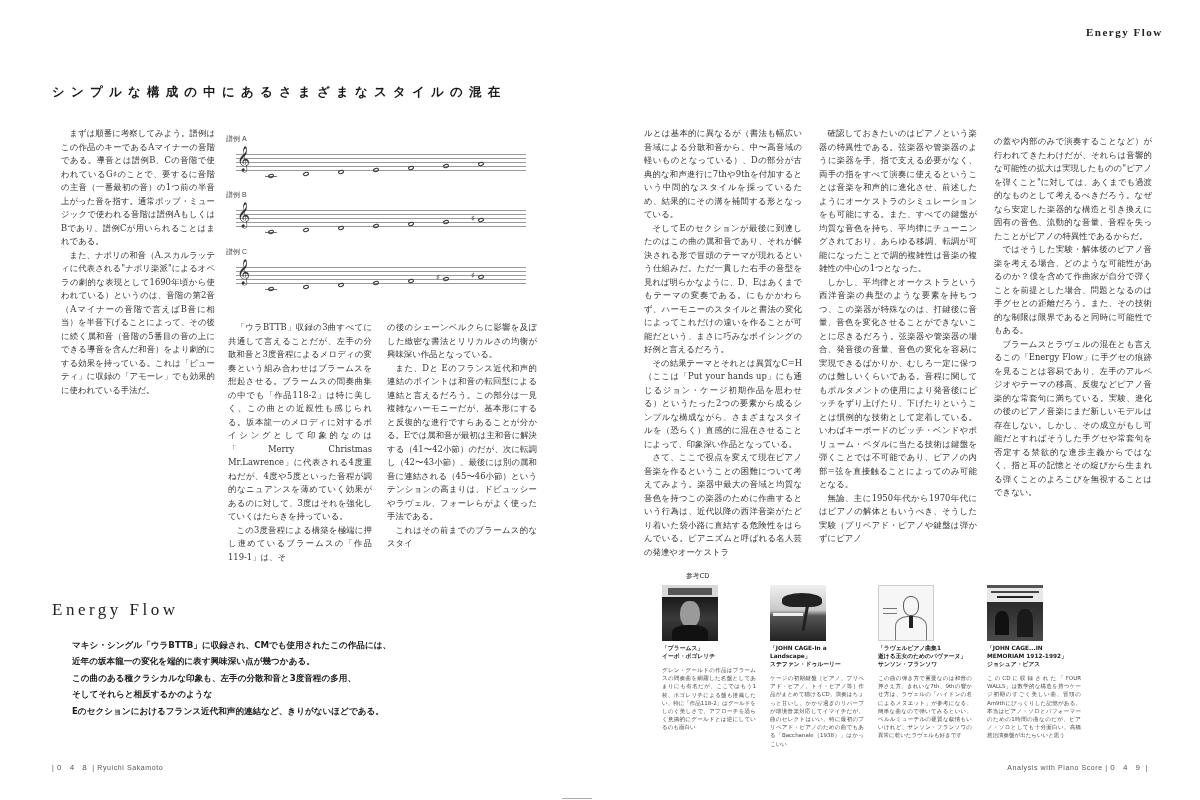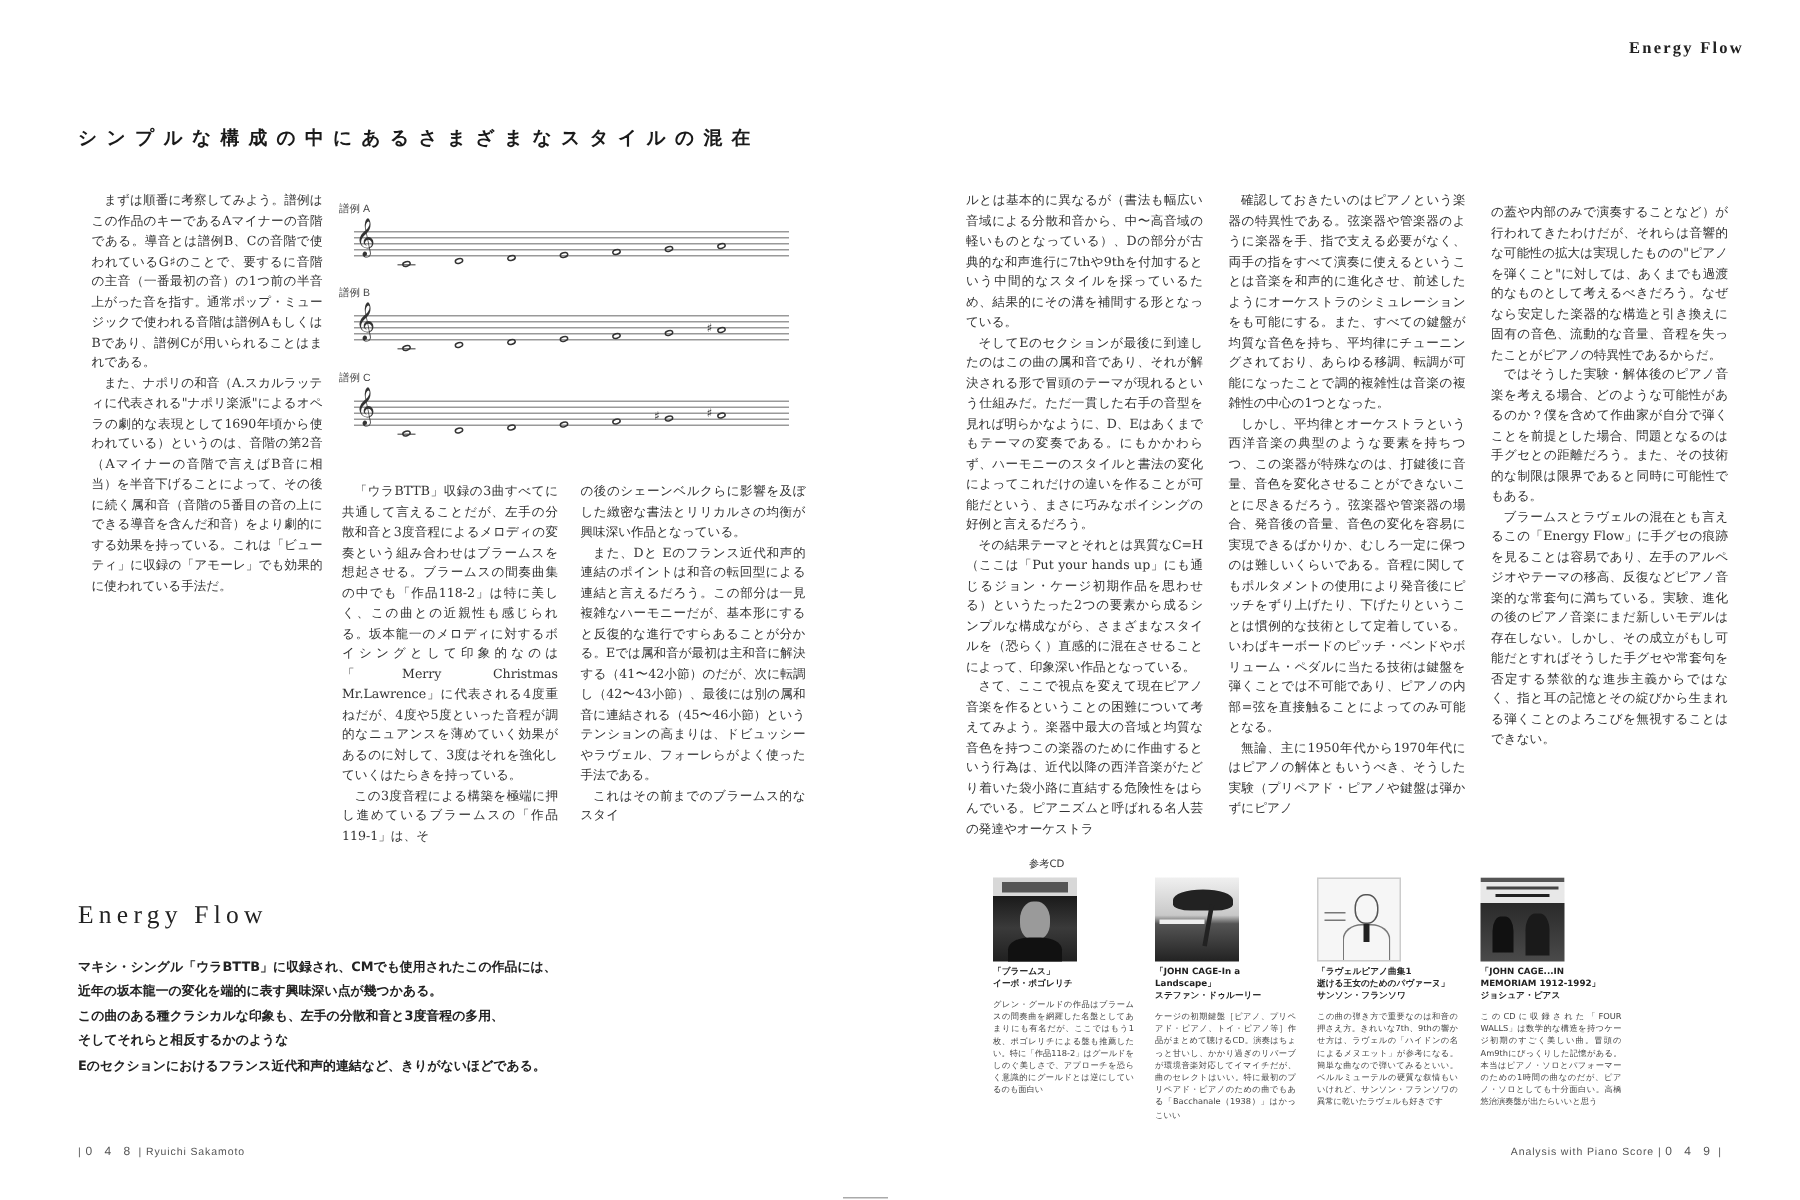--- a/index.html
+++ b/index.html
@@ -57,21 +57,21 @@
   .ef-title {
     position: absolute; left: 52px; top: 600px;
     font-family: "Liberation Serif", serif; font-size: 17px; letter-spacing: 3.5px;
     color: #222;
   }
   .ef-lead {
     position: absolute; left: 52px; top: 637px; width: 320px;
     font-family: "DejaVu Sans", sans-serif; font-weight: bold; font-size: 8.6px;
     line-height: 16.4px; color: #222;
   }
-  .ef-lead .line { display: block; white-space: nowrap; }
+  .ef-lead .line { display: block; white-space: nowrap; margin-left: 20px; }
 
   
   .ref-label {
     position: absolute; left: 662px; top: 571px;
     font-family: "DejaVu Sans", sans-serif; font-size: 6.8px; color: #333; margin-left: 24px;
   }
   .cd { position: absolute; top: 585px; width: 94px; }
   .cd-cover { width: 56px; height: 56px; position: relative; overflow: hidden; }
   .cd-title {
     margin-top: 3px; font-family: "DejaVu Sans", sans-serif; font-weight: bold;

